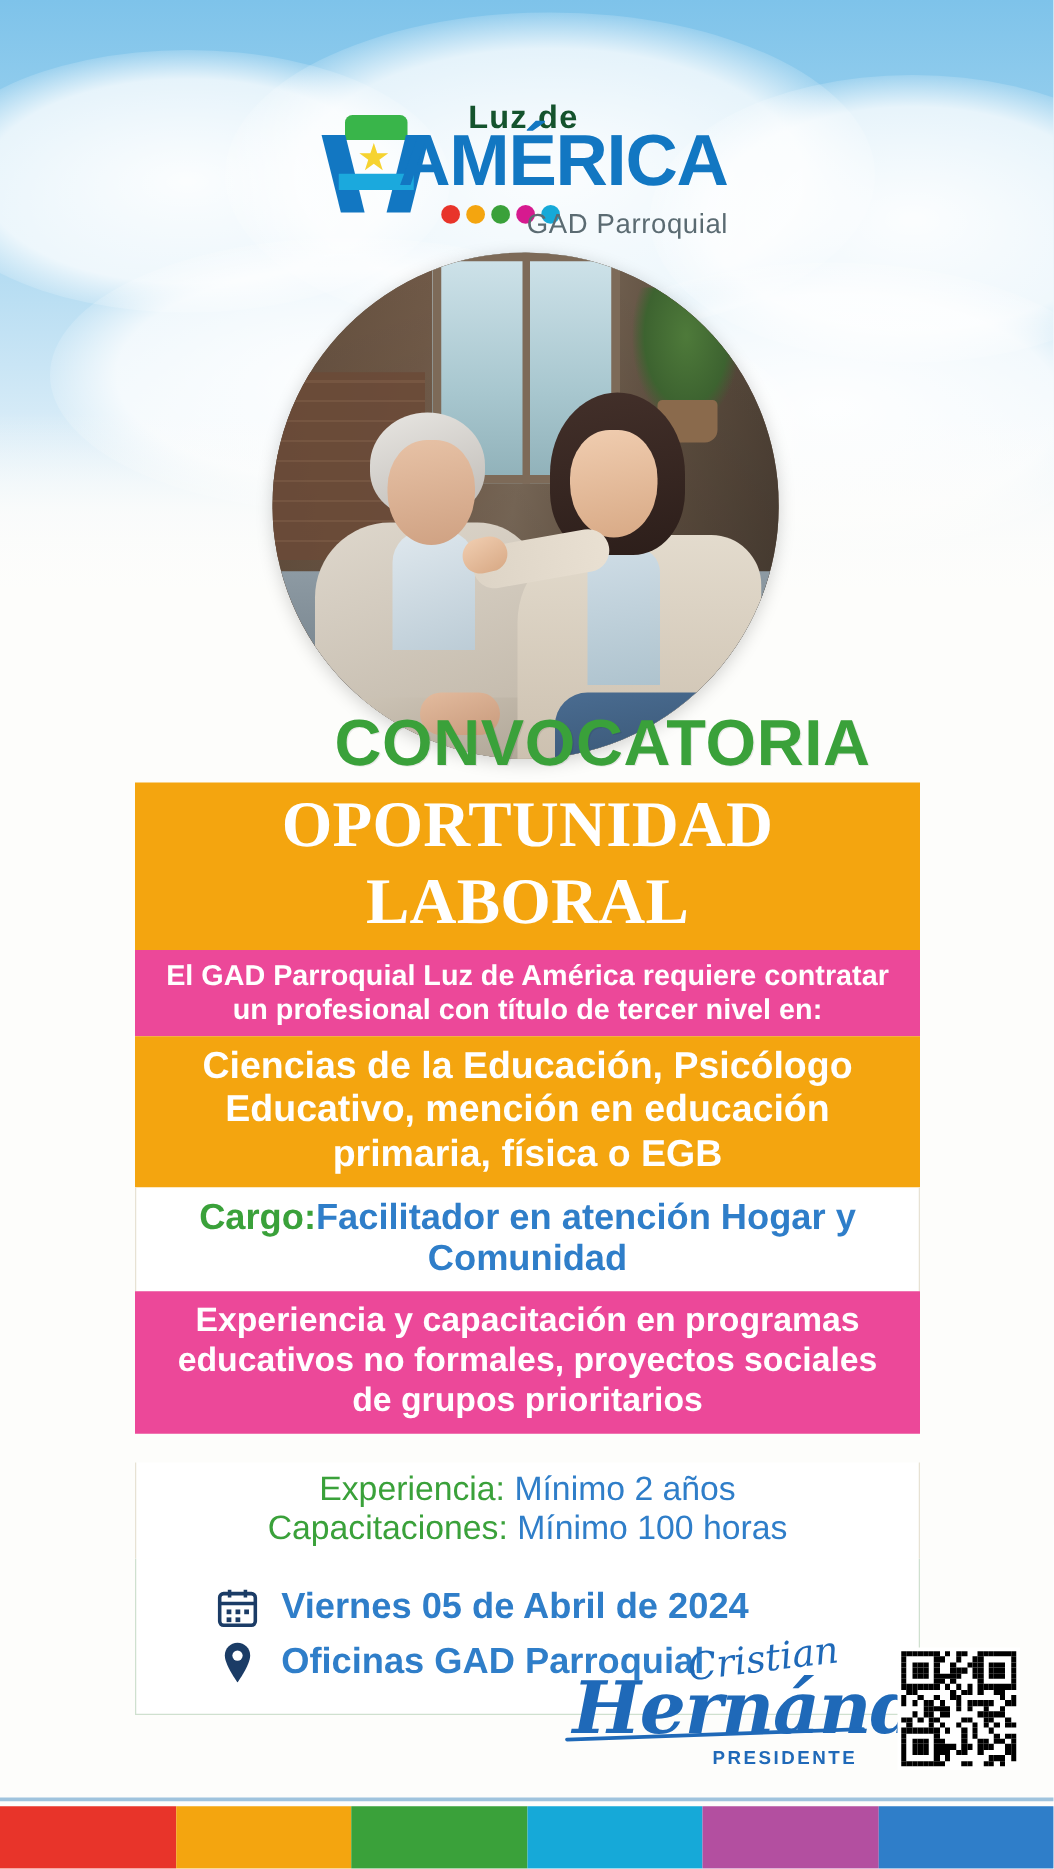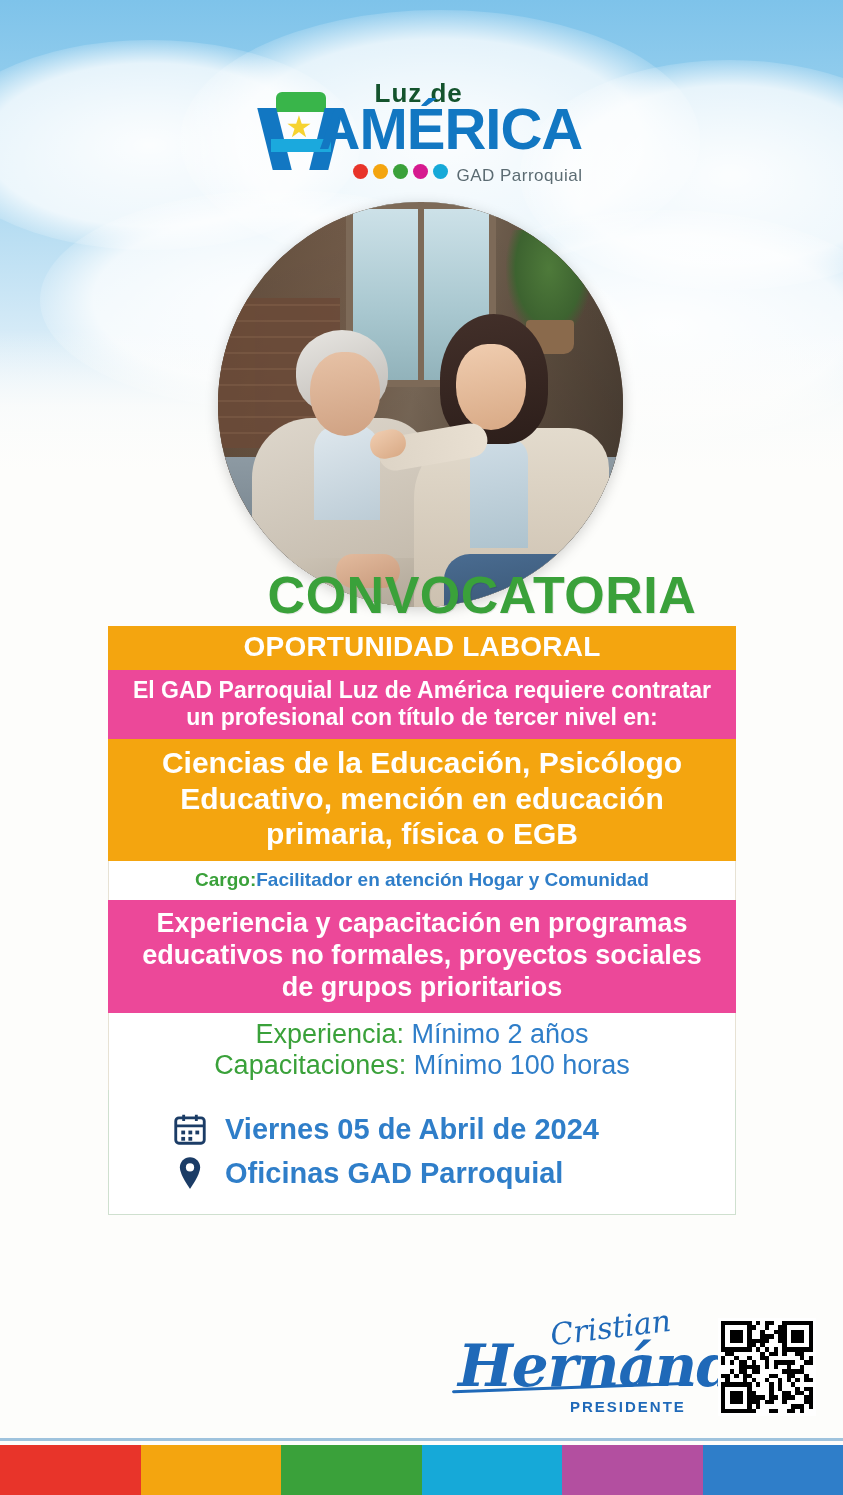--- a/index.html
+++ b/index.html
@@ -73,21 +73,21 @@
     left: 62px; top: 22px;
     font-size: 58px;
     font-weight: bold;
     color: #1277c2;
     letter-spacing: -1px;
     line-height: 1;
   }
   .logo .gad {
     position: absolute;
     right: 4px; top: 88px;
-    font-size: 17px;
+    font-size: 22px;
     color: #5b6b72;
     letter-spacing: 0.5px;
   }
   
   .mono {
     position: absolute;
     left: 2px; top: 14px;
     width: 86px; height: 78px;
   }
   .mono .leg {
@@ -288,23 +288,24 @@
     text-align: center;
     color: #ffffff;
     font-weight: bold;
     line-height: 1.18;
     padding: 5px 12px;
   }
   .band.orange { background: #f4a50f; }
   .band.blue   { background: #ec4899; }
   .band.green  { background: #42a23c; }
   .subtitle {
-    font-size: 28px;
+    font-size: 52px;
     letter-spacing: 0.2px;
     padding: 4px 10px 7px;
+    font-family: Liberation Serif, serif;
   }
   .req {
     font-size: 23px;
     padding: 7px 22px 8px;
   }
   .degree {
     font-size: 30px;
     padding: 6px 24px 9px;
   }
   .hoja {
@@ -313,29 +314,30 @@
   }
   .white-row {
     width: 628px;
     background: #ffffff;
     border-left: 1px solid #e7e2d4;
     border-right: 1px solid #e7e2d4;
     padding: 8px 18px 10px;
     text-align: center;
   }
   .cargo-line {
-    font-size: 19px;
+    font-size: 29px;
     font-weight: bold;
     line-height: 1.12;
     color: #2f7ec9;
   }
   .cargo-line .lbl { color: #3aa13a; }
   .exp {
     font-size: 27px;
     padding: 6px 8px 9px;
+    margin-top: 23px;
   }
   .exp .lbl { color: #3aa13a; }
   .exp .val { color: #2f7ec9; }
   .recep {
     font-size: 28px;
     padding: 5px 10px 7px;
   }
   .details {
     width: 628px;
     background: #ffffff;

